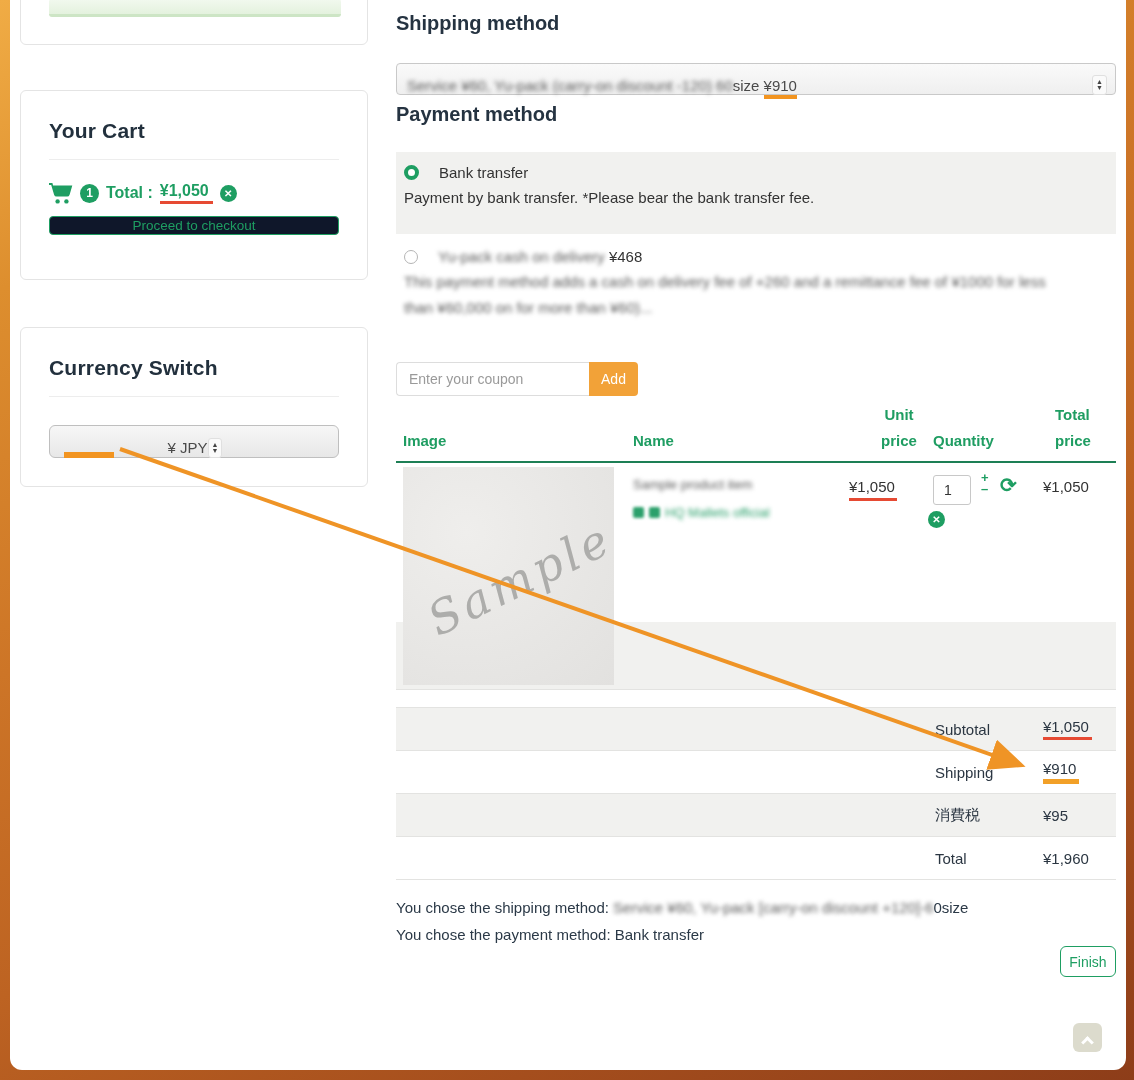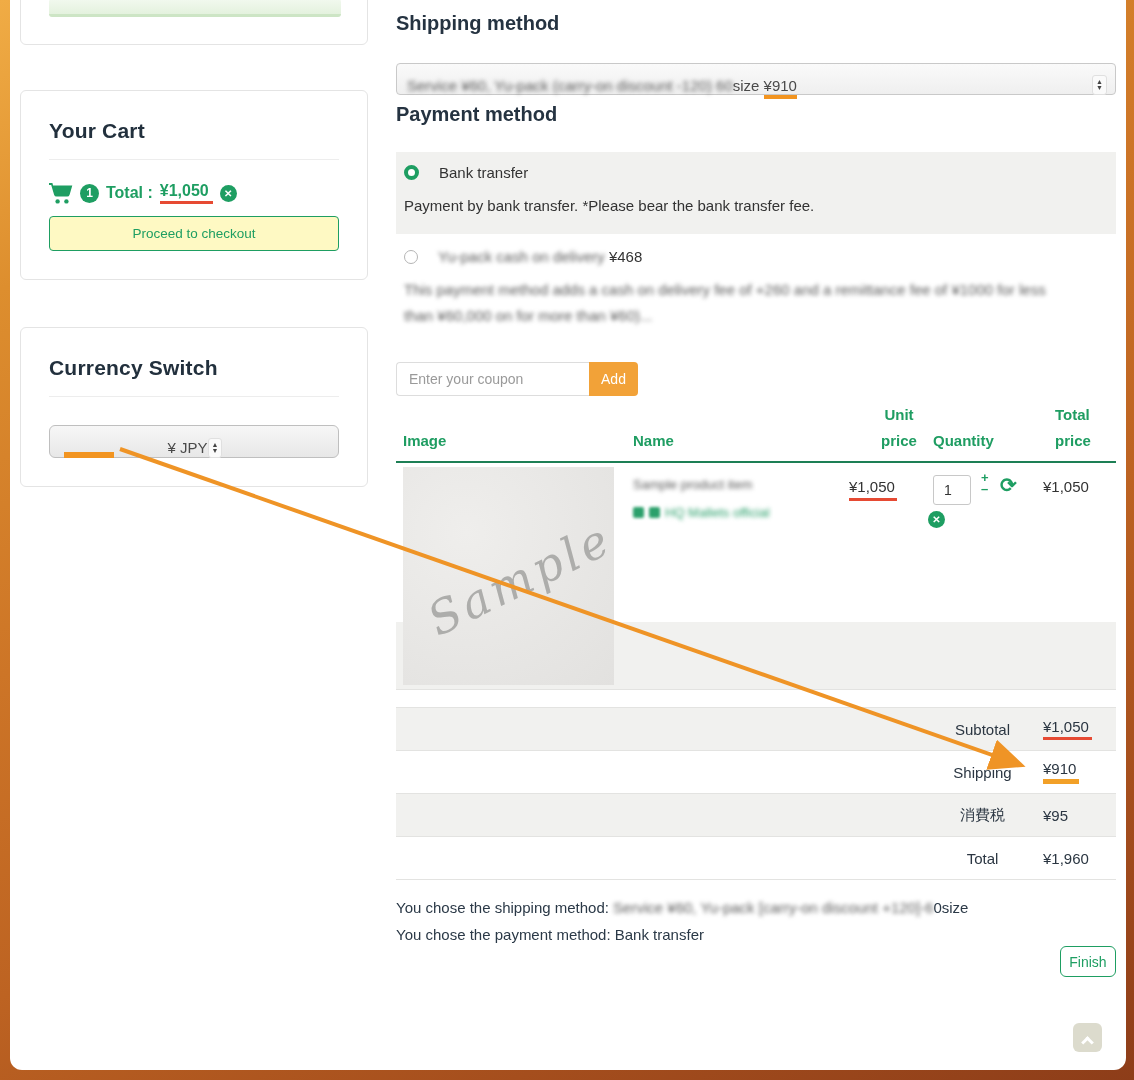--- a/index.html
+++ b/index.html
@@ -36,22 +36,22 @@
   .cart-total-value {
     color:#1e9e62; font-weight:700; font-size:16px;
     border-bottom:3px solid #e64a33; padding:0 4px 1px 0;
   }
   .x-circle {
     width:17px; height:17px; border-radius:50%; background:#1e9e62; color:#fff;
     font-size:10px; font-weight:700; display:flex; align-items:center; justify-content:center;
     cursor:pointer;
   }
   .btn-outline-green {
-    display:block; width:100%; margin-top:12px; padding:9px 0; text-align:center;
-    background:#fef9c3; border:1px solid #1e9e62; border-radius:4px;
+    display:block; width:100%; margin-top:12px; padding:1px 0; text-align:center;
+    background:#0f172a; border:1px solid #1e9e62; border-radius:4px;
     color:#1e9e62; font-size:13.5px; font-family:inherit; cursor:pointer;
   }
   
   #card-currency { top:327px; height:160px; }
   .select {
     position:relative; display:flex; align-items:center; justify-content:space-between;
     background:linear-gradient(#f7f7f7,#e7e7e7); border:1px solid #bfbfbf; border-radius:6px;
     height:33px; padding:12px 8px 0 10px; color:#4a4a4a; font-size:15px; cursor:pointer;
   }
   #currency-select { margin-top:28px;justify-content:center; }
@@ -78,21 +78,21 @@
   .pay-option { position:absolute; left:0; width:720px; padding:12px 8px; font-size:15px; color:#333; }
   #pay-option-1 { top:152px; height:82px; background:#f1f1ef; }
   #pay-option-2 { top:236px; height:112px; background:#fff; }
   .radio-row { display:flex; align-items:center; gap:20px; }
   .radio-on {
     width:15px; height:15px; border-radius:50%; border:4px solid #1e9e62; background:#fff; flex:none; cursor:pointer;
   }
   .radio-off {
     width:14px; height:14px; border-radius:50%; border:1px solid #b5b5b5; background:#fff; flex:none; cursor:pointer;
   }
-  .pay-desc { margin-top:12px; color:#333; font-size:15px; line-height:1.7; }
+  .pay-desc { margin-top:4px; color:#333; font-size:15px; line-height:1.7; }
   
   #coupon-row { position:absolute; top:362px; display:flex; }
   #coupon-input {
     width:193px; height:34px; border:1px solid #ddd; border-right:none; border-radius:4px 0 0 4px;
     padding:0 12px; font-size:14px; font-family:inherit; color:#444; outline:none;
   }
   #coupon-input::placeholder { color:#9a9a9a; }
   #coupon-add {
     width:49px; height:34px; background:#f2a238; color:#fff; border:none;
     border-radius:0 4px 4px 0; font-size:14px; font-family:inherit; cursor:pointer;
@@ -122,21 +122,21 @@
     position:absolute; left:537px; top:10px; width:38px; height:30px; border:1px solid #c8c8c8; border-radius:3px;
     font-size:14px; color:#333; padding-left:10px; font-family:inherit; outline:none;
   }
   .qty-steps { position:absolute; left:585px; top:7px; display:flex; flex-direction:column; color:#1e9e62; font-weight:700; }
   .qty-steps span { font-size:13px; line-height:11px; cursor:pointer; }
   #p-refresh { position:absolute; left:604px; top:8px; color:#1e9e62; font-size:20px; font-weight:700; cursor:pointer; }
   #p-remove { position:absolute; left:532px; top:46px; }
   #p-total { position:absolute; left:647px; top:13px; font-size:15px; color:#333; }
   
   #totals { position:absolute; top:707px; width:720px; border-top:1px solid #e3e3e1; }
-  .trow { height:43px; display:flex; align-items:center; border-bottom:1px solid #e3e3e1; font-size:15px; color:#2b3642;text-align:center; }
+  .trow { height:43px; display:flex; align-items:center; border-bottom:1px solid #e3e3e1; font-size:15px; color:#2b3642; }
   .trow:nth-child(odd) { background:#f1f1ef; }
   .trow .tlabel { margin-left:539px; width:95px; }
   .trow .tvalue { margin-left:13px; }
   .red-u { border-bottom:3px solid #e64a33; padding:0 3px 2px 0; }
   .orange-u { border-bottom:5px solid #f2a028; padding:0 3px 2px 0; }
   
   .summary-line { position:absolute; font-size:15px; color:#2b3947; }
   #sum1 { top:899px; } #sum2 { top:926px; }
   #finish-btn {
     position:absolute; left:664px; top:946px; width:56px; height:31px;

